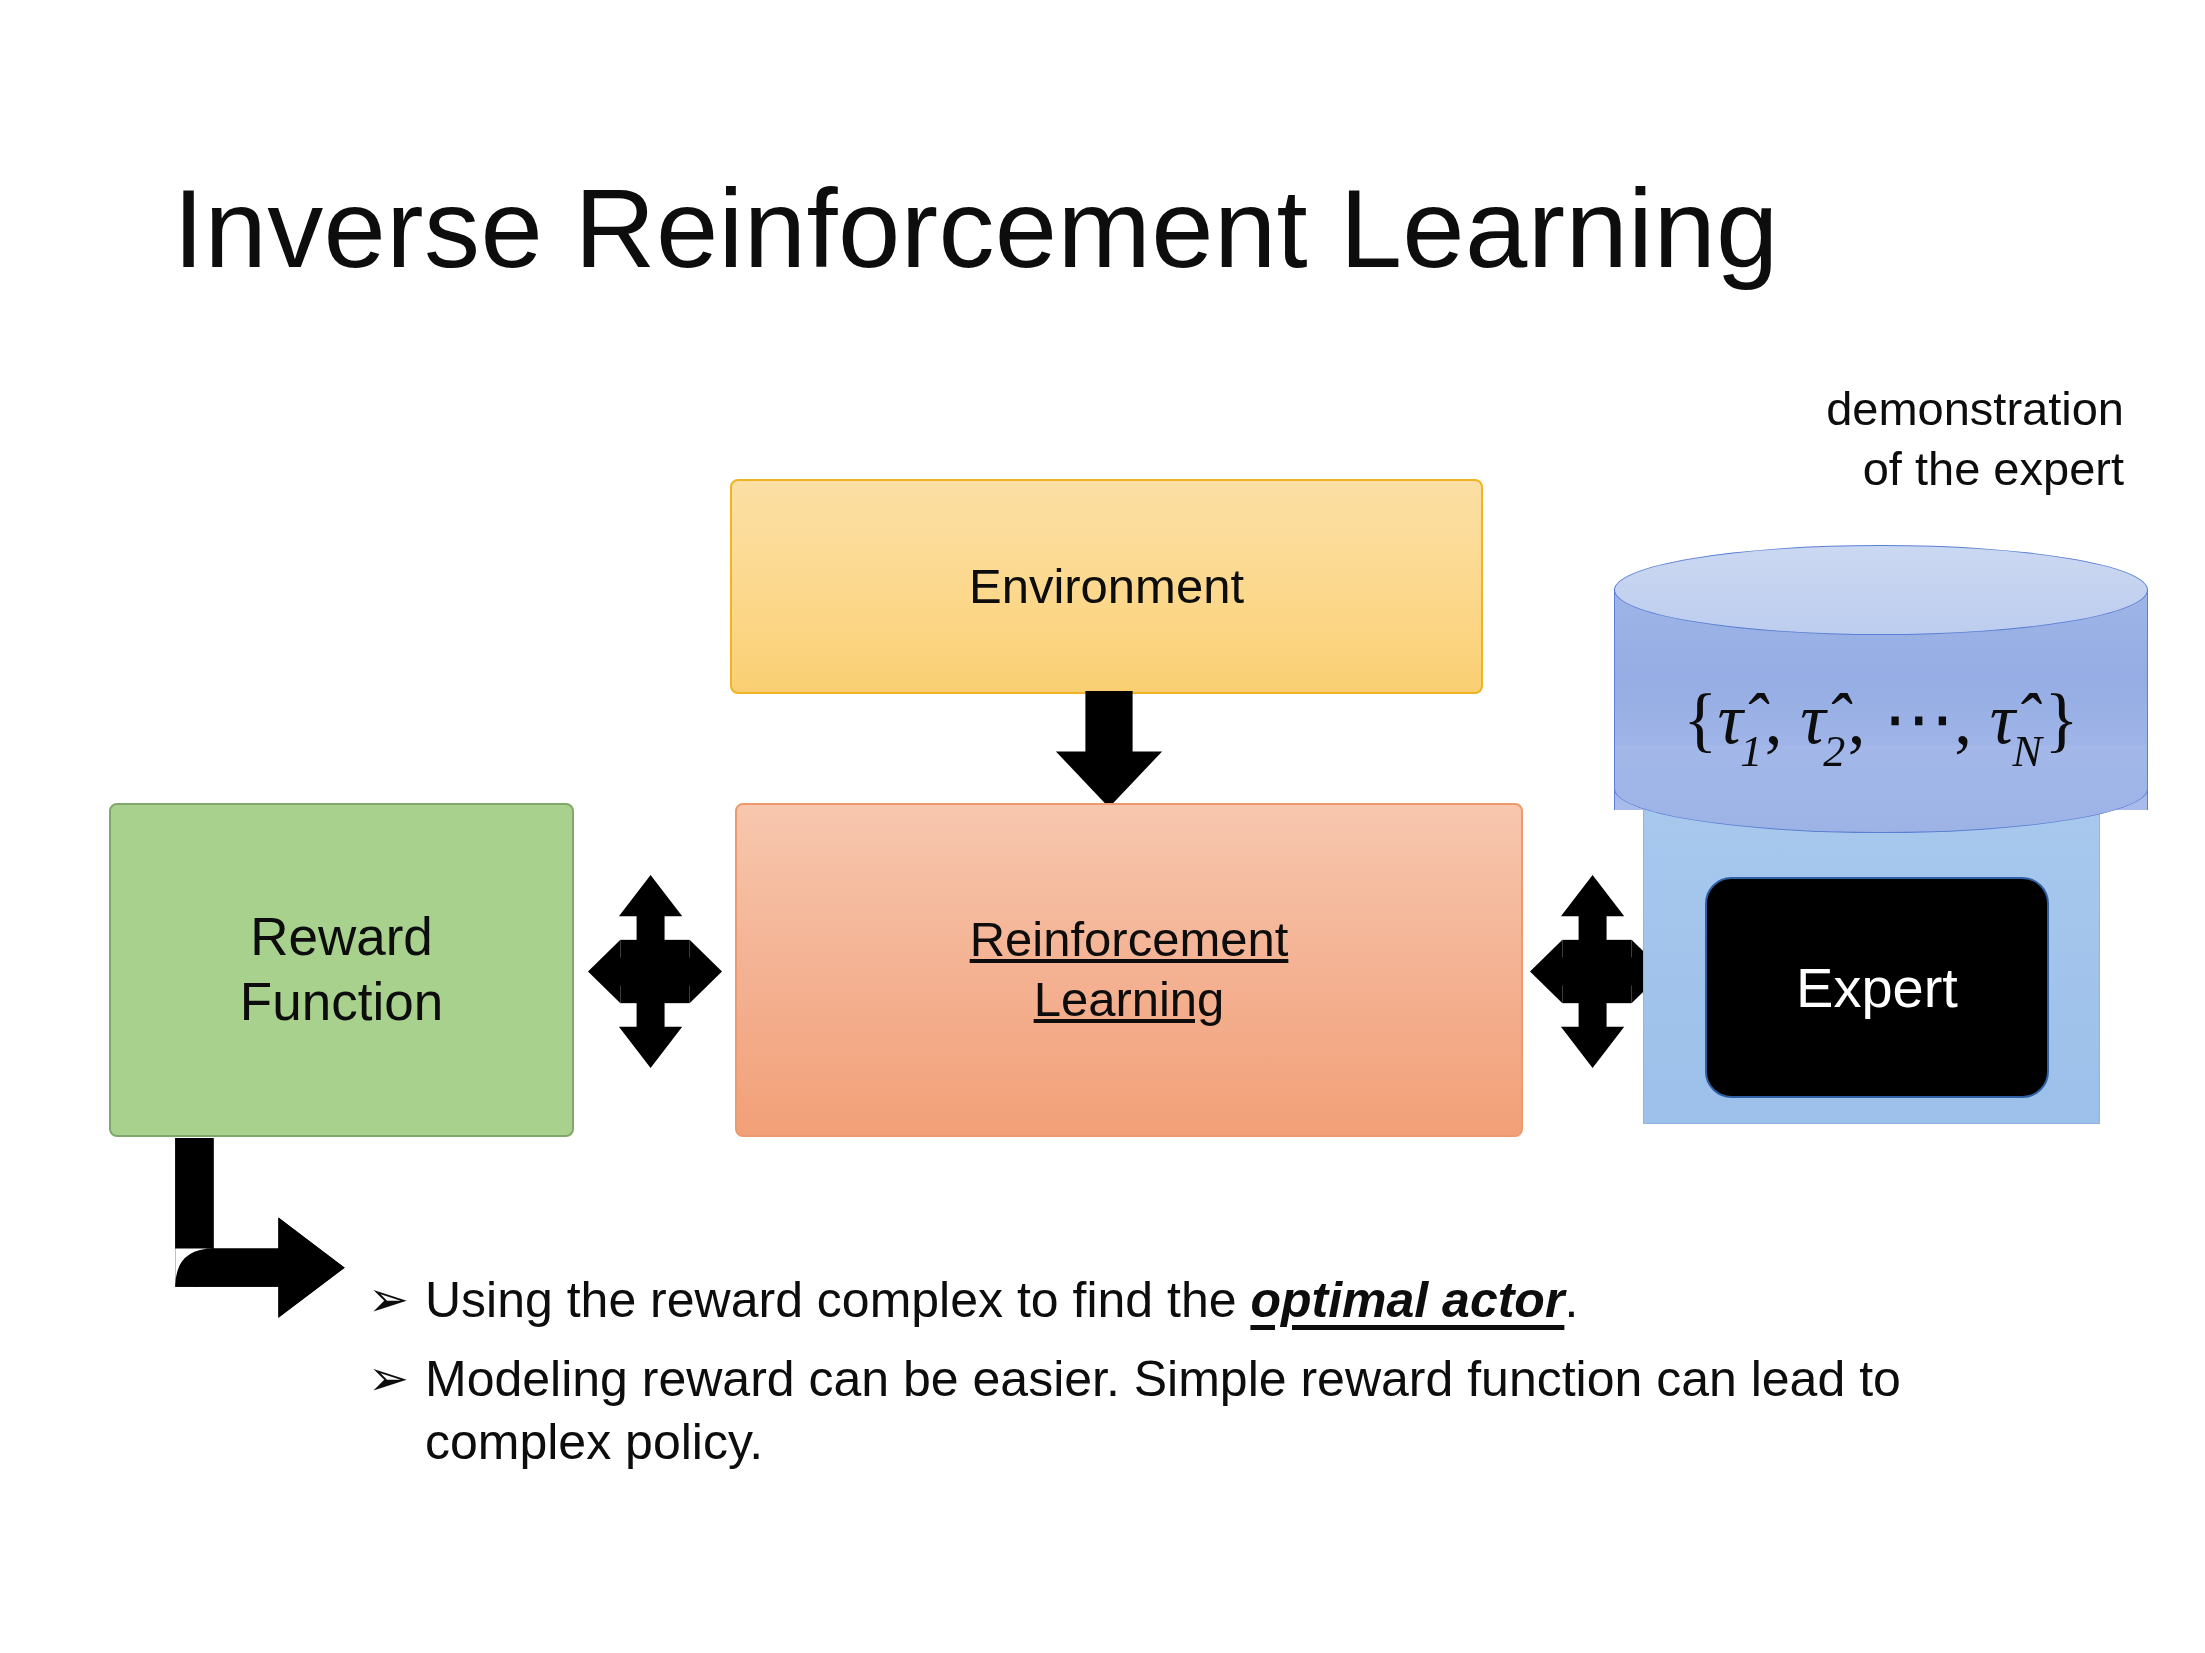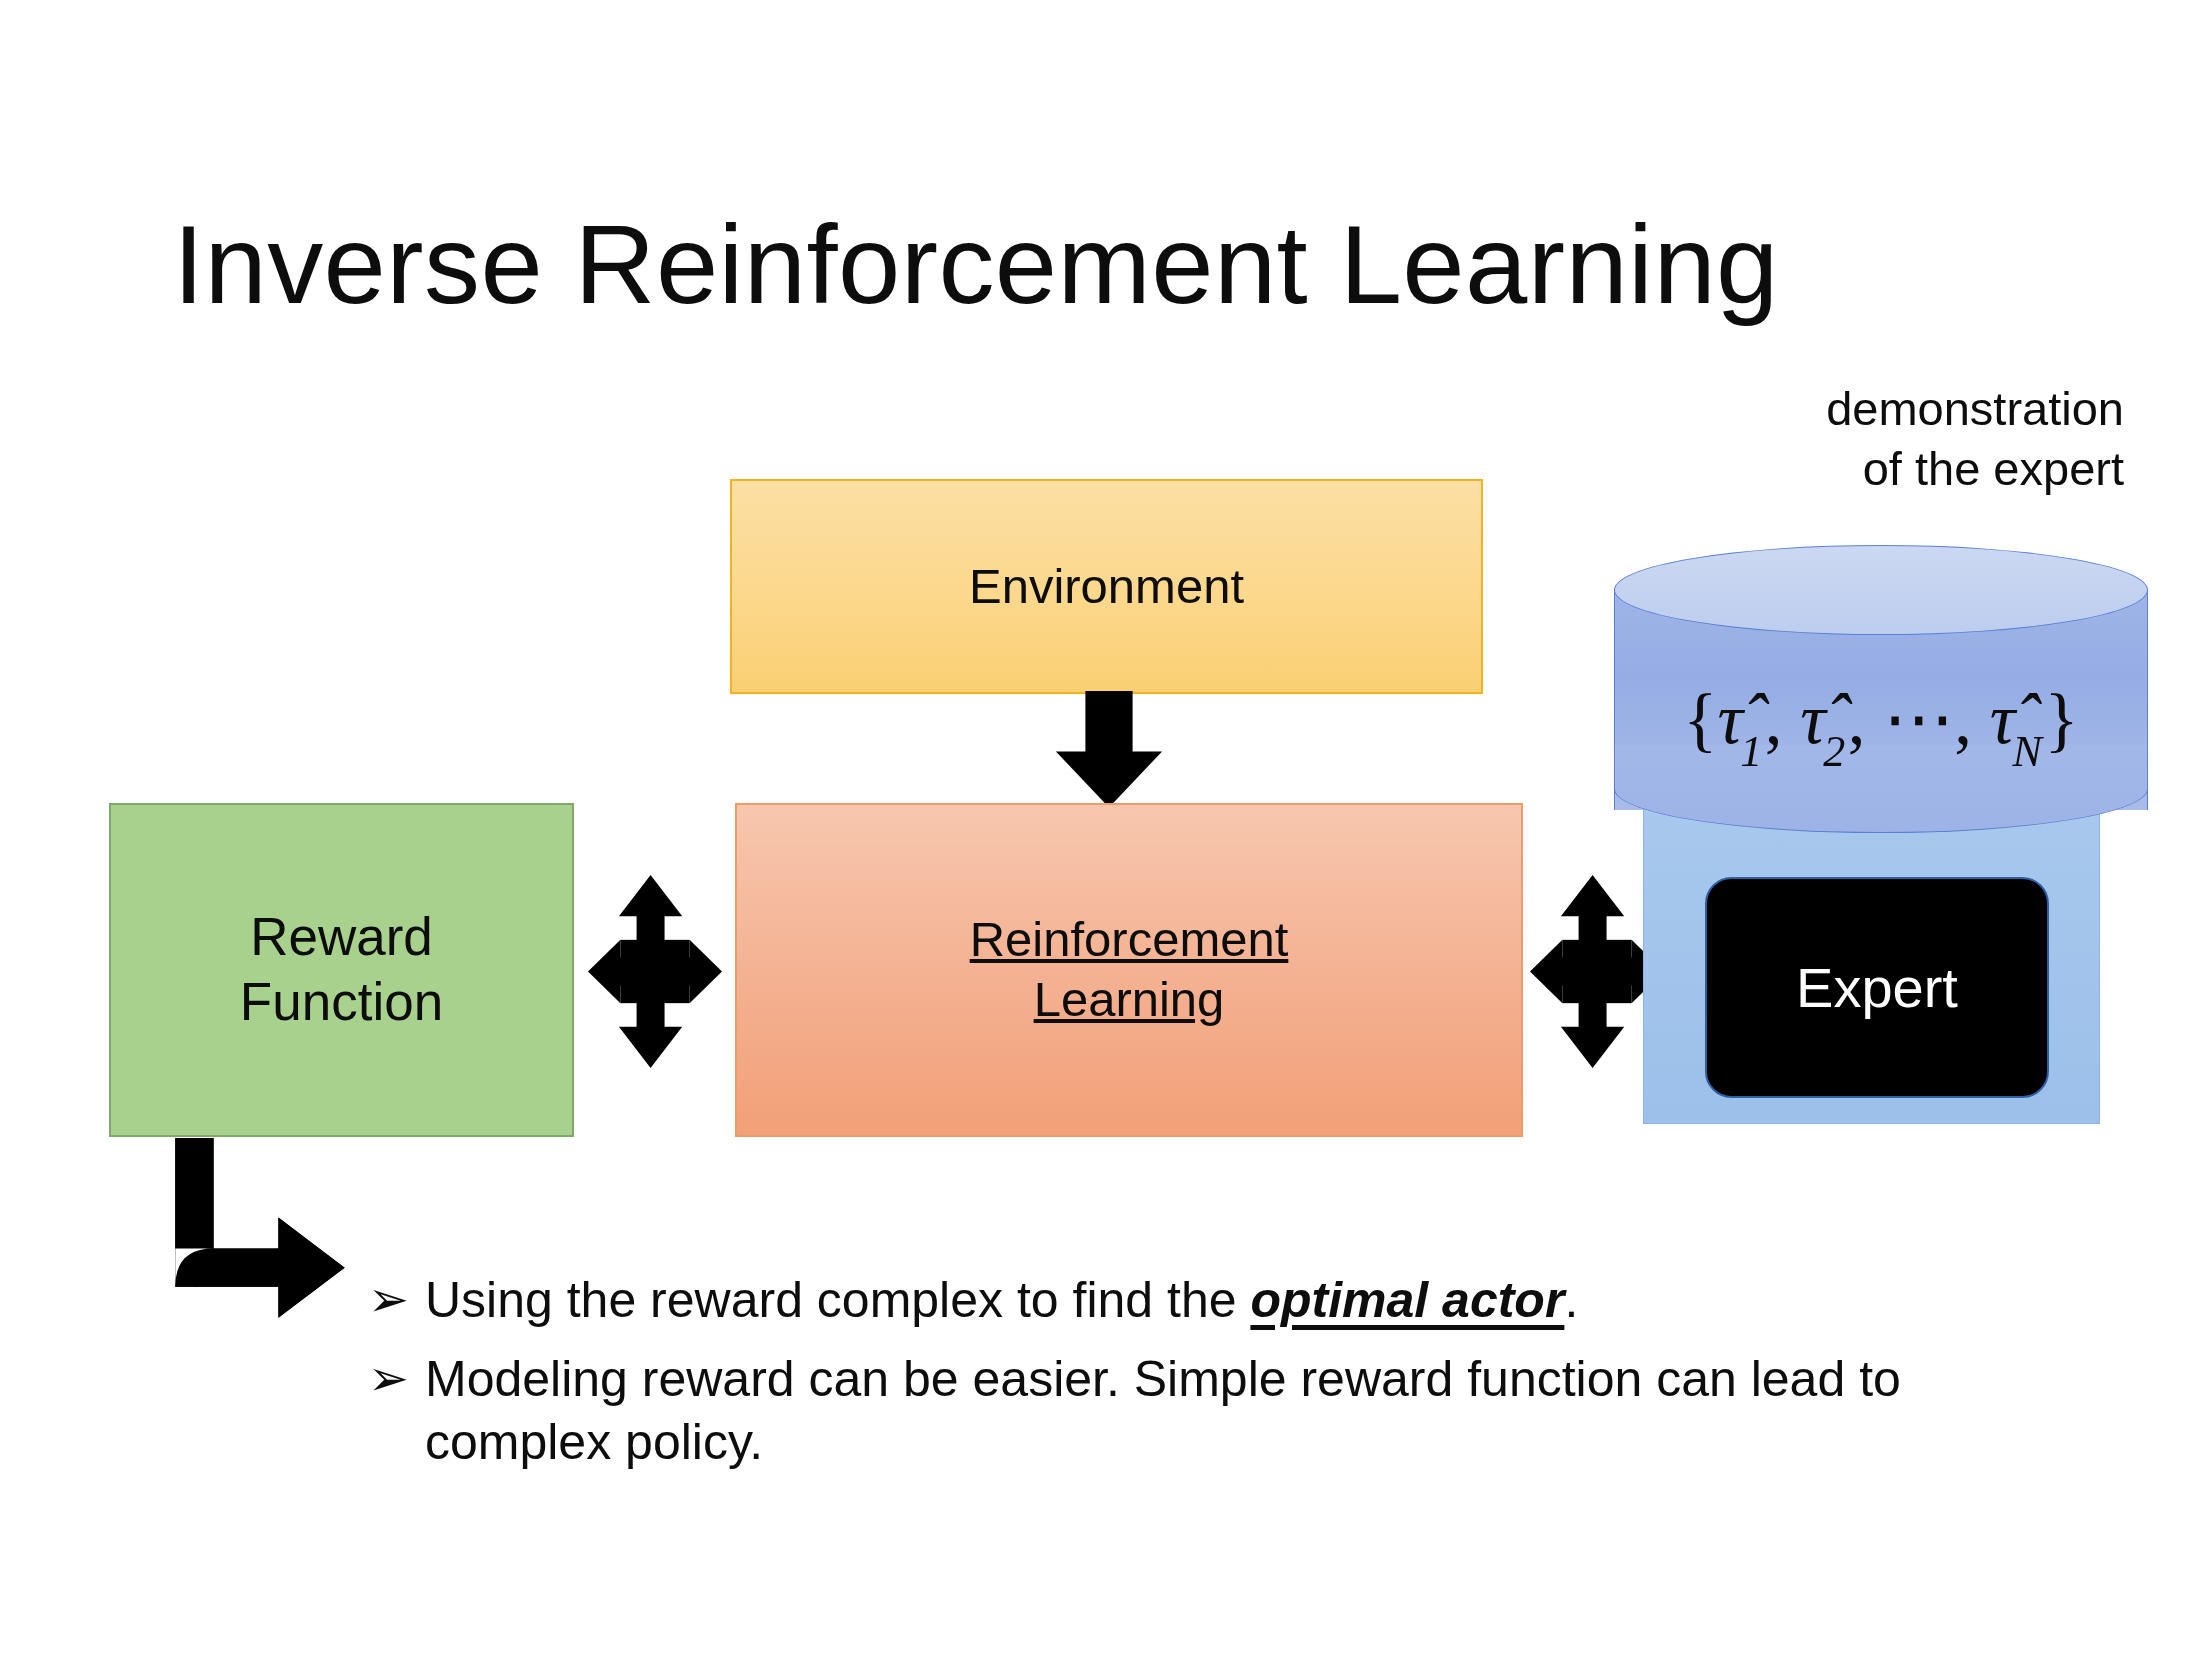--- a/index.html
+++ b/index.html
@@ -20,33 +20,33 @@
   #slide-title {
     position: absolute;
     left: 173px;
     top: 169px;
     font-size: 112px;
     line-height: 1.08;
     font-weight: 400;
     letter-spacing: 0.4px;
     white-space: nowrap;
     color: #0d0d0d;
-    margin-top: 36px;
   }
 
   
   .flowbox {
     position: absolute;
     box-sizing: border-box;
     display: flex;
     align-items: center;
     justify-content: center;
     text-align: center;
     line-height: 1.22;
     color: #0d0d0d;
+    border-radius: 8px;
   }
 
   
   #env-box {
     left: 730px;
     top: 479px;
     width: 753px;
     height: 215px;
     border: 2.9px solid #F0B323;
     background: linear-gradient(180deg, #FBDFA4 0%, #FCD88C 55%, #FACF73 100%);

